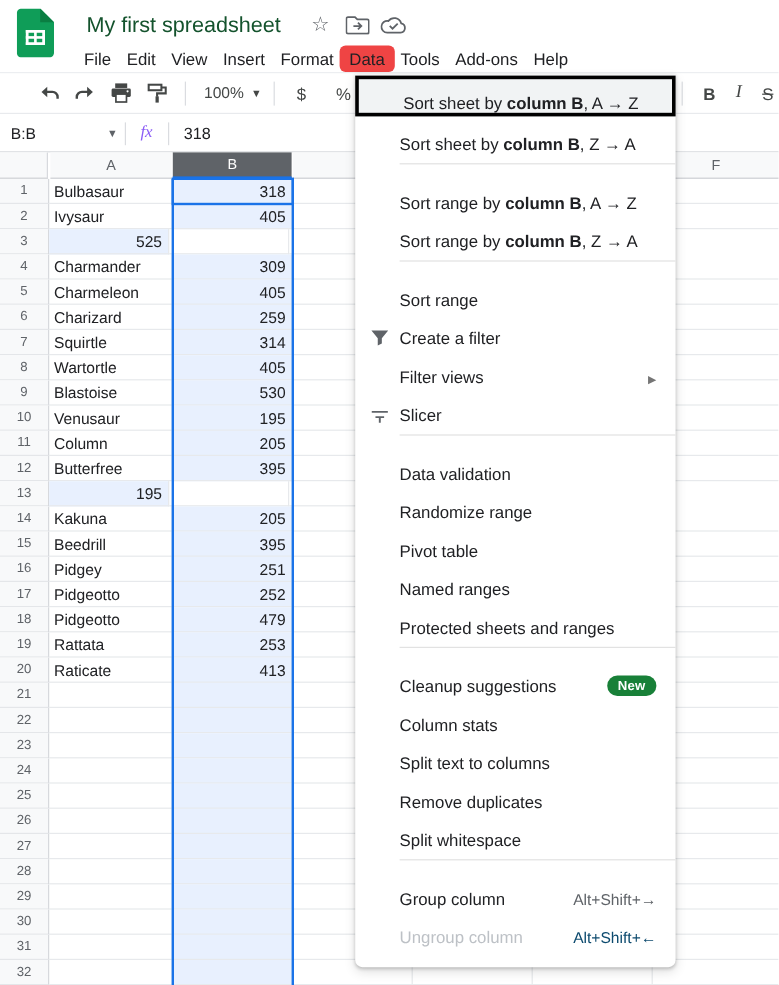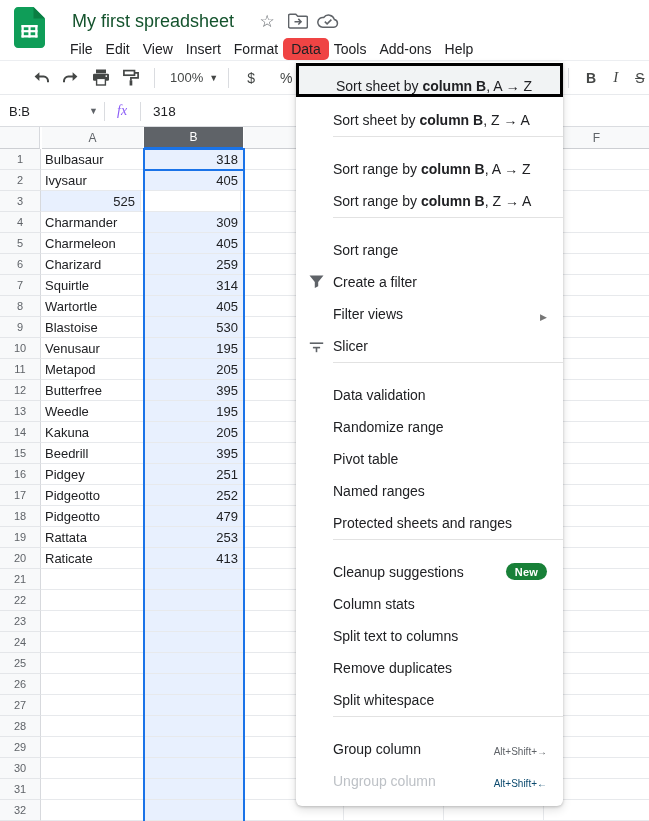--- a/index.html
+++ b/index.html
@@ -69,21 +69,21 @@
   
   #data-menu { position:absolute; left:296px; top:62px; width:267px; padding:2px 0 17px; background:#fff; z-index:10; border-radius:0 0 6px 6px; box-shadow:0 1px 3px rgba(0,0,0,.2), 0 4px 10px rgba(0,0,0,.12); }
   .menu-item { position:relative; display:flex; align-items:flex-end; height:32px; padding:0 16px 0 37px; font-size:14px; color:#202124; cursor:default; }
   .menu-item.highlighted { border:3px solid #000; background:#f1f3f4; height:34px; margin:-1px 0; }
   .menu-item.disabled { color:#bdc1c6; }
   .menu-item.disabled .mi-shortcut { color:#0c4a6e; }
   .mi-icon { position:absolute; left:11px; width:18px; height:16px; display:flex; align-items:center; justify-content:center; }
   .mi-label { white-space:nowrap; }
   .mi-label b { font-weight:700; }
   .mi-spacer { flex:1; }
-  .mi-shortcut { font-size:10px; color:#5f6368; white-space:nowrap; }
+  .mi-shortcut { font-size:13px; color:#5f6368; white-space:nowrap; }
   .mi-badge { background:#188038; color:#fff; font-size:11px; font-weight:700; padding:2.5px 9px; border-radius:10px; letter-spacing:.2px; }
   .mi-sub { font-size:9px; color:#757575; }
   .menu-divider { height:1px; background:#e2e2e2; margin:8px 0 8px 37px; }
 </style>
 </head>
 <body>
 
 <div id="app">
 
   <span class="logo">
@@ -276,39 +276,38 @@
         <div class="gutter-cell">10</div>
         <div class="cell cell-a">Venusaur</div>
         <div class="cell cell-b">195</div>
         <div class="cell cell-c-empty"></div>
         <div class="cell cell-d-empty"></div>
         <div class="cell cell-e-empty"></div>
         <div class="cell cell-f-empty"></div>
       </div>
       <div class="grid-row">
         <div class="gutter-cell">11</div>
-        <div class="cell cell-a">Metapod</div>
+        <div class="cell cell-a">Column</div>
         <div class="cell cell-b">205</div>
         <div class="cell cell-c-empty"></div>
         <div class="cell cell-d-empty"></div>
         <div class="cell cell-e-empty"></div>
         <div class="cell cell-f-empty"></div>
       </div>
       <div class="grid-row">
         <div class="gutter-cell">12</div>
         <div class="cell cell-a">Butterfree</div>
         <div class="cell cell-b">395</div>
         <div class="cell cell-c-empty"></div>
         <div class="cell cell-d-empty"></div>
         <div class="cell cell-e-empty"></div>
         <div class="cell cell-f-empty"></div>
       </div>
       <div class="grid-row">
         <div class="gutter-cell">13</div>
-        <div class="cell cell-a">Weedle</div>
         <div class="cell cell-b">195</div>
         <div class="cell cell-c-empty"></div>
         <div class="cell cell-d-empty"></div>
         <div class="cell cell-e-empty"></div>
         <div class="cell cell-f-empty"></div>
       </div>
       <div class="grid-row">
         <div class="gutter-cell">14</div>
         <div class="cell cell-a">Kakuna</div>
         <div class="cell cell-b">205</div>

